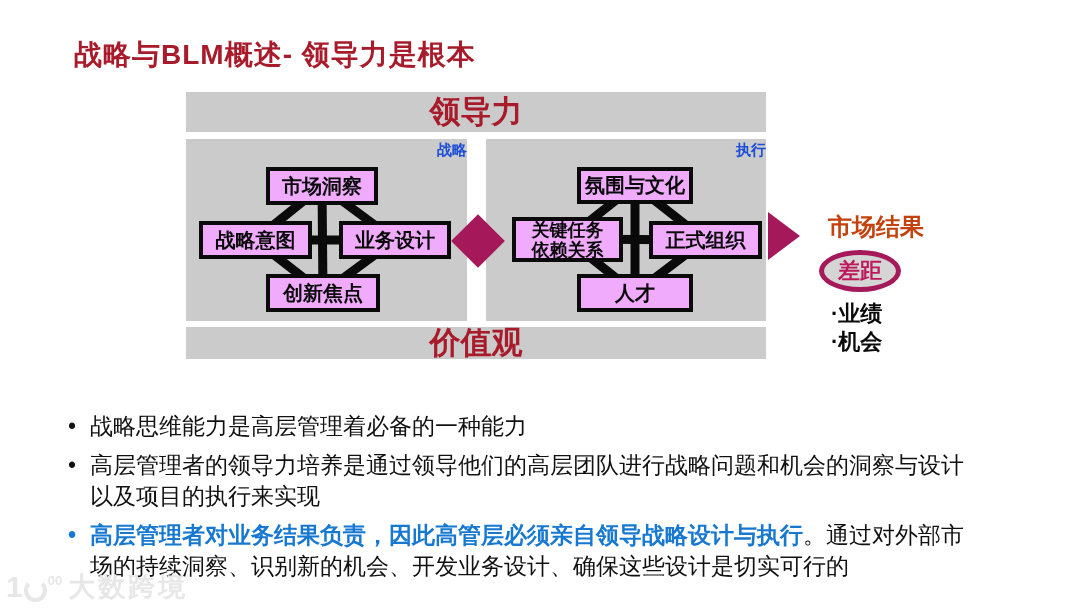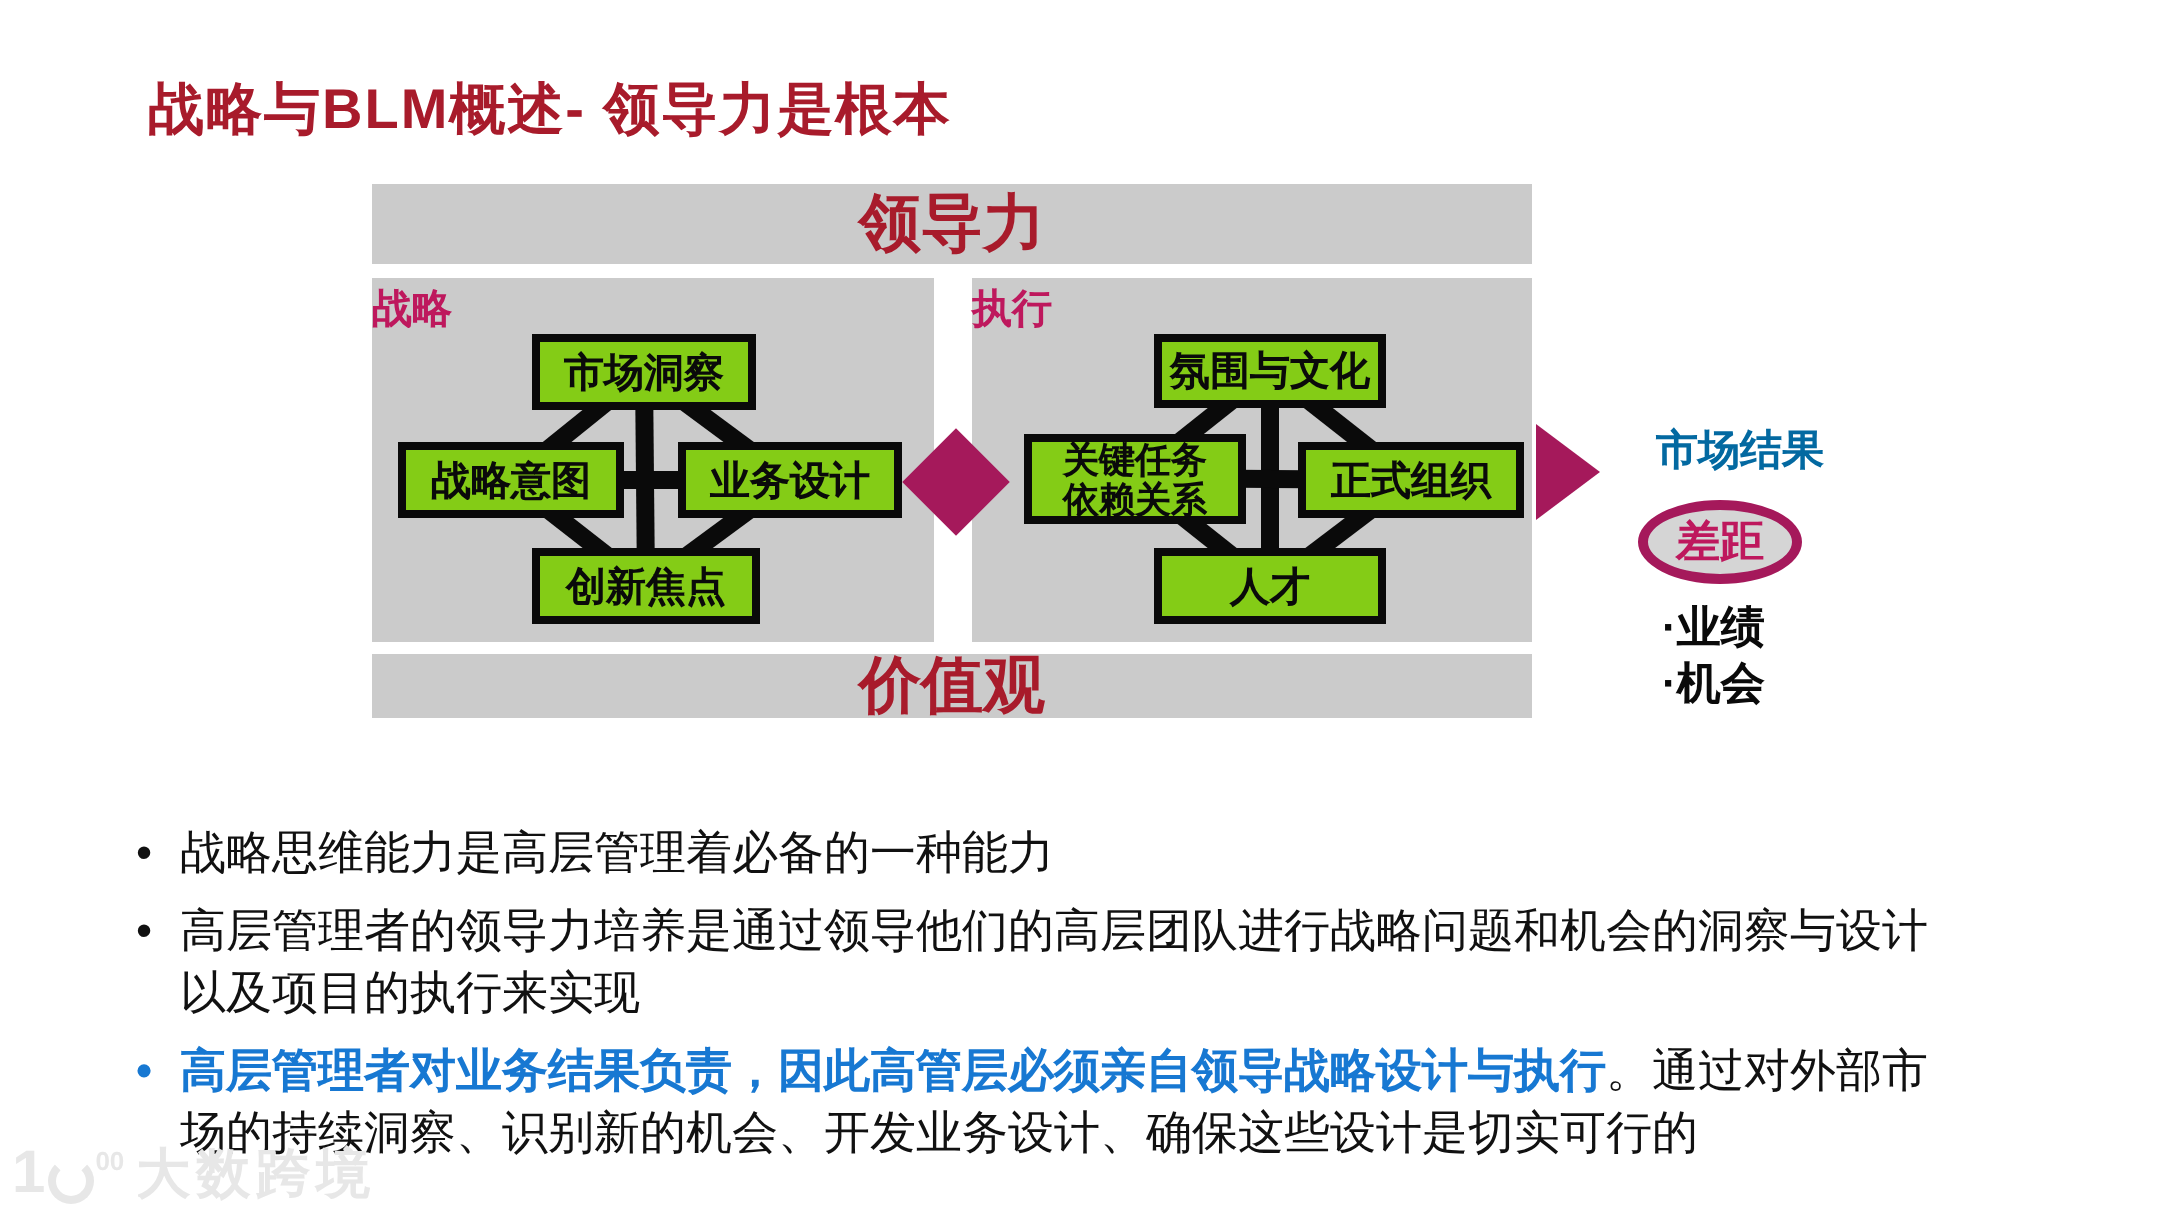--- a/index.html
+++ b/index.html
@@ -39,29 +39,29 @@
     position: absolute;
     top: 139px;
     height: 182px;
     background: #CBCBCB;
   }
   .panel-left  { left: 186px; width: 281px; }
   .panel-right { left: 486px; width: 280px; }
   .panel-label {
     position: absolute;
     left: 0; top: 2px; width: 100%;
-    text-align: left;
-    font-size: 20px;
-    font-weight: bold;
-    color: #be185d;
+    text-align: right;
+    font-size: 15px;
+    font-weight: bold;
+    color: #1d4ed8;
   }
   .connectors { position: absolute; left: 0; top: 0; }
   .node {
     position: absolute;
-    background: #84cc16;
+    background: #f0abfc;
     border: 4px solid #0a0a0a;
     box-sizing: border-box;
     display: flex;
     align-items: center;
     justify-content: center;
     font-size: 20px;
     font-weight: bold;
     color: #0a0a0a;
     text-align: center;
   }
@@ -77,23 +77,23 @@
     position: absolute;
     left: 768px; top: 212px;
     width: 0; height: 0;
     border-top: 24px solid transparent;
     border-bottom: 24px solid transparent;
     border-left: 32px solid #A5195B;
   }
   .market-title {
     position: absolute;
     left: 828px; top: 211px;
-    font-size: 21px;
-    font-weight: bold;
-    color: #0369a1;
+    font-size: 24px;
+    font-weight: bold;
+    color: #c2410c;
   }
   .gap-oval {
     position: absolute;
     left: 819px; top: 250px;
     width: 82px; height: 42px;
     box-sizing: border-box;
     background: #D5D5D5;
     border: 5px solid #A5195B;
     border-radius: 50%;
     display: flex;

